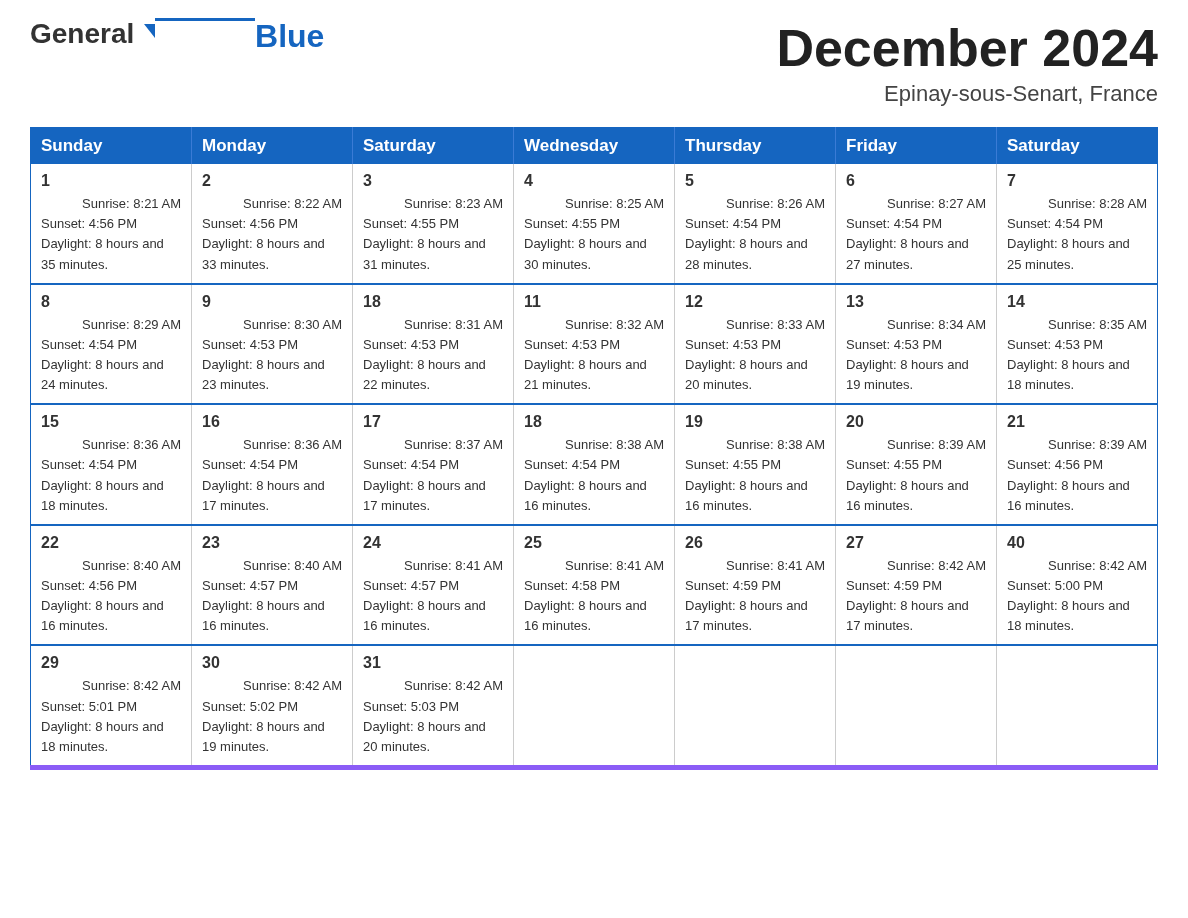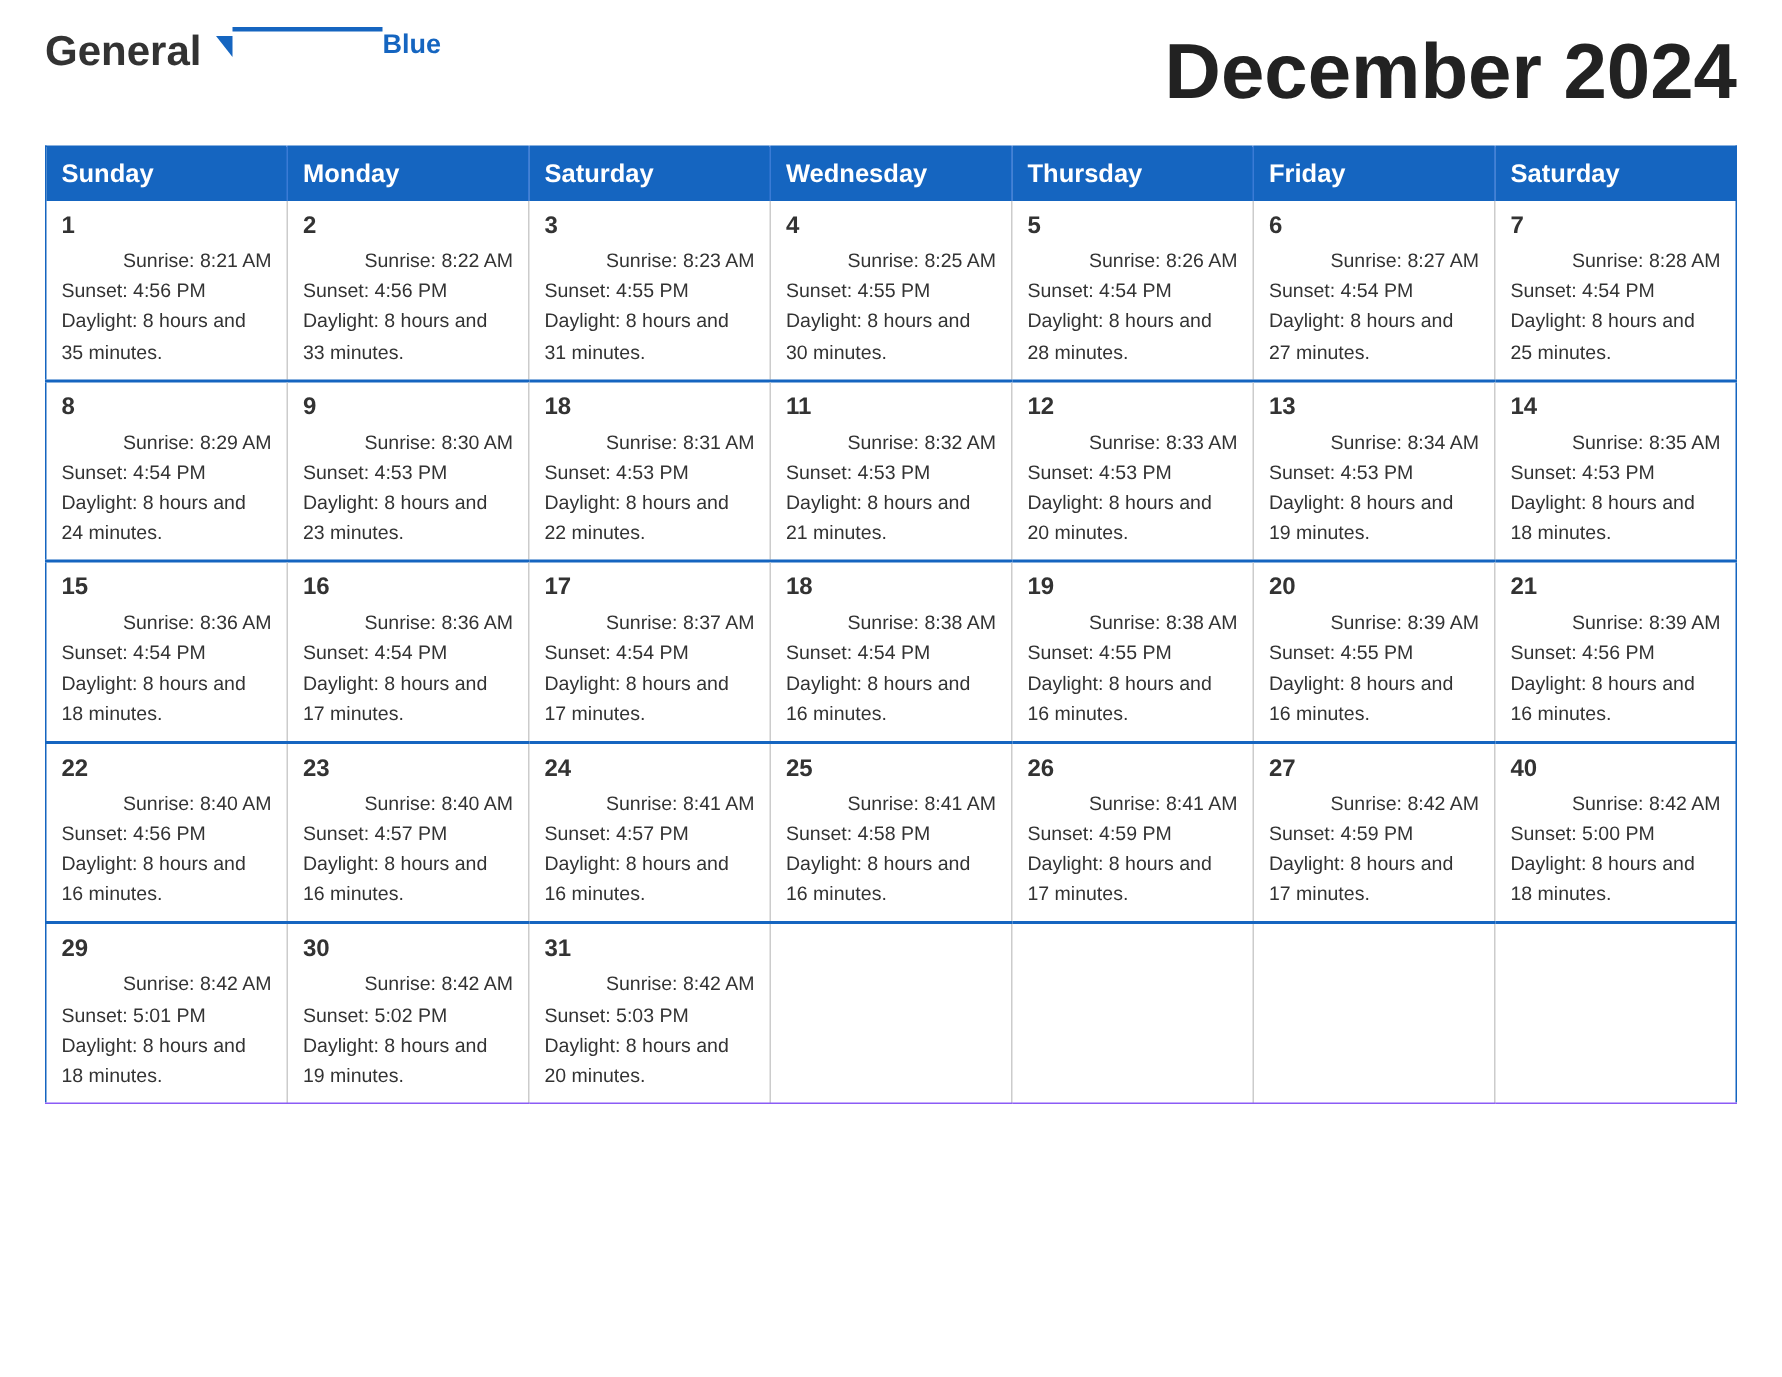--- a/index.html
+++ b/index.html
@@ -65,21 +65,21 @@
       border-bottom: 2px solid #1565c0;
       width: 14.28%;
       font-size: 13.5px;
       color: #333;
       min-height: 100px;
     }
     .calendar td:last-child {
       border-right: none;
     }
     .calendar tr:last-child td {
-      border-bottom: 1px solid #8b5cf6;
+      border-bottom: 5px solid #8b5cf6;
     }
     .day-num {
       font-size: 16px;
       font-weight: bold;
       display: block;
       margin-bottom: 4px;
     }
     .day-info {
       font-size: 13px;
       line-height: 1.55;
@@ -97,25 +97,26 @@
   <div class="logo">
     <div style="display:flex; align-items:center;">
       <span class="logo-text">General
         <span style="display:inline-block; width:0; height:0; border-left:11px solid transparent; border-top:14px solid #1565c0; margin-left:2px; vertical-align:top; margin-top:4px;"></span>
       </span>
     </div>
     <div style="display:flex; align-items:center; margin-top:-2px;">
       <div style="width:100px; height:3px; background:#1565c0;"></div>
     </div>
     <div style="margin-top:0px;">
-      <span class="logo-text" style="color:#1565c0; font-size:18px; font-weight:bold;">Blue</span>
+      <span class="logo-text" style="color:#1565c0; font-size:32px; font-weight:bold;">Blue</span>
     </div>
   </div>
   <div class="title-area">
     <div class="month-title">December 2024</div>
+    <div class="location">Epinay-sous-Senart, France</div>
   </div>
 </div>
 
 <table class="calendar">
   <thead>
     <tr>
     <th>Sunday</th>
         <th>Monday</th>
         <th>Saturday</th>
         <th>Wednesday</th>

